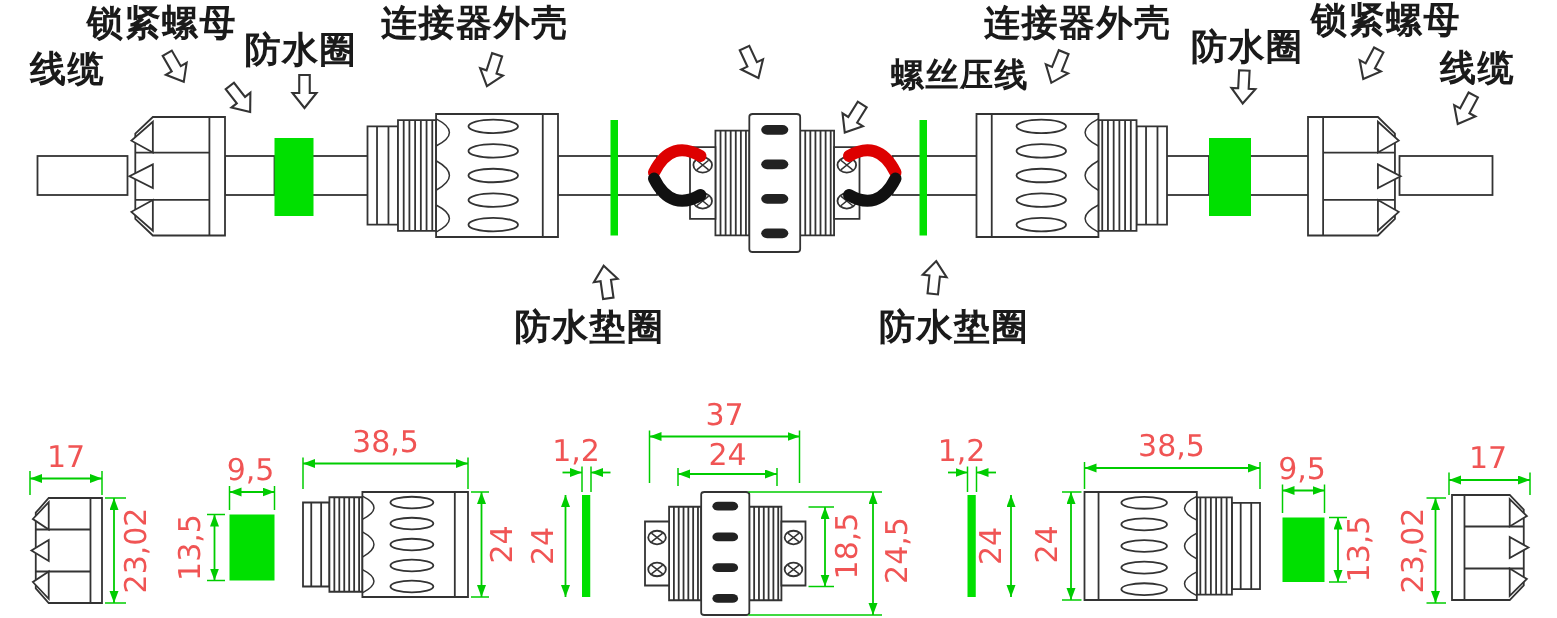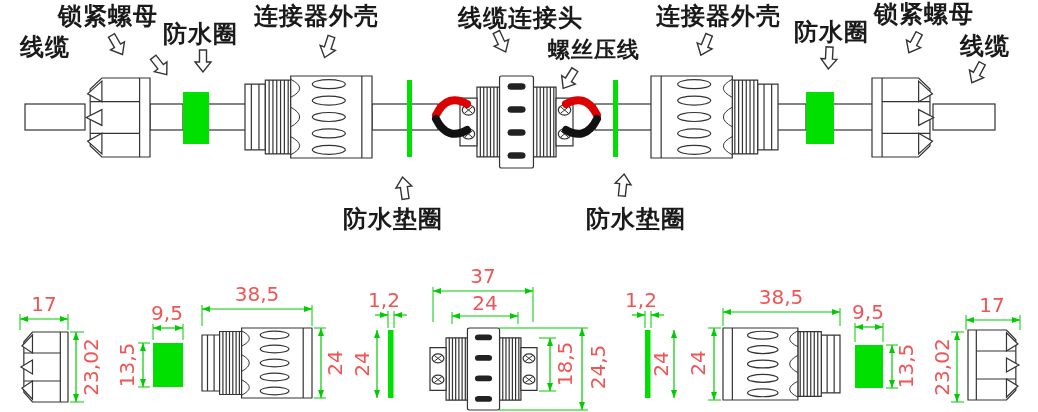--- a/index.html
+++ b/index.html
@@ -14,21 +14,21 @@
   .stage{
     position:relative;width:1038px;height:412px;background:#ffffff;
     font-family:"Liberation Sans",sans-serif;overflow:hidden;
   }
   .stage svg{position:absolute;left:0;top:0;}
   .lbl{
     position:absolute;font-weight:bold;font-size:24px;line-height:1.05;
     color:#1a1a1a;white-space:nowrap;letter-spacing:1px;
     font-family:"Liberation Sans",sans-serif;
   }
-  .lbl.small{font-size:22px;}
+  .lbl.small{font-size:22px;margin-left:46px;}
   .dimt{
     font-family:"DejaVu Sans",sans-serif;font-size:20px;
     fill:var(--dimension-text-red);text-anchor:middle;
   }
   .part{stroke:var(--outline);fill:#ffffff;stroke-width:1.2;}
   .ext{stroke:var(--dimension-line-green);stroke-width:1;}
   .dln{stroke:var(--dimension-line-green);stroke-width:1.2;fill:none;}
 </style>
 </head>
 <body>
@@ -270,21 +270,20 @@
       <line class="dln" x1="957" y1="332" x2="957" y2="402" marker-start="url(#ma)" marker-end="url(#ma)"></line>
       <text class="dimt" x="943" y="367" dominant-baseline="middle" transform="rotate(-90 943 367)">23,02</text>
     </g>
   </g>
 </svg>
 
 <div class="lbl" style="left:20px;top:34px">线缆</div>
 <div class="lbl" style="left:58px;top:3px">锁紧螺母</div>
 <div class="lbl" style="left:163px;top:21px">防水圈</div>
 <div class="lbl" style="left:254px;top:3px">连接器外壳</div>
-<div class="lbl" style="left:458px;top:5px">线缆连接头</div>
 <div class="lbl small" style="left:548px;top:38px">螺丝压线</div>
 <div class="lbl" style="left:656px;top:3px">连接器外壳</div>
 <div class="lbl" style="left:794px;top:19px">防水圈</div>
 <div class="lbl" style="left:874px;top:1px">锁紧螺母</div>
 <div class="lbl" style="left:960px;top:33px">线缆</div>
 <div class="lbl" style="left:343px;top:206px">防水垫圈</div>
 <div class="lbl" style="left:586px;top:206px">防水垫圈</div>
 
 </div>
 

